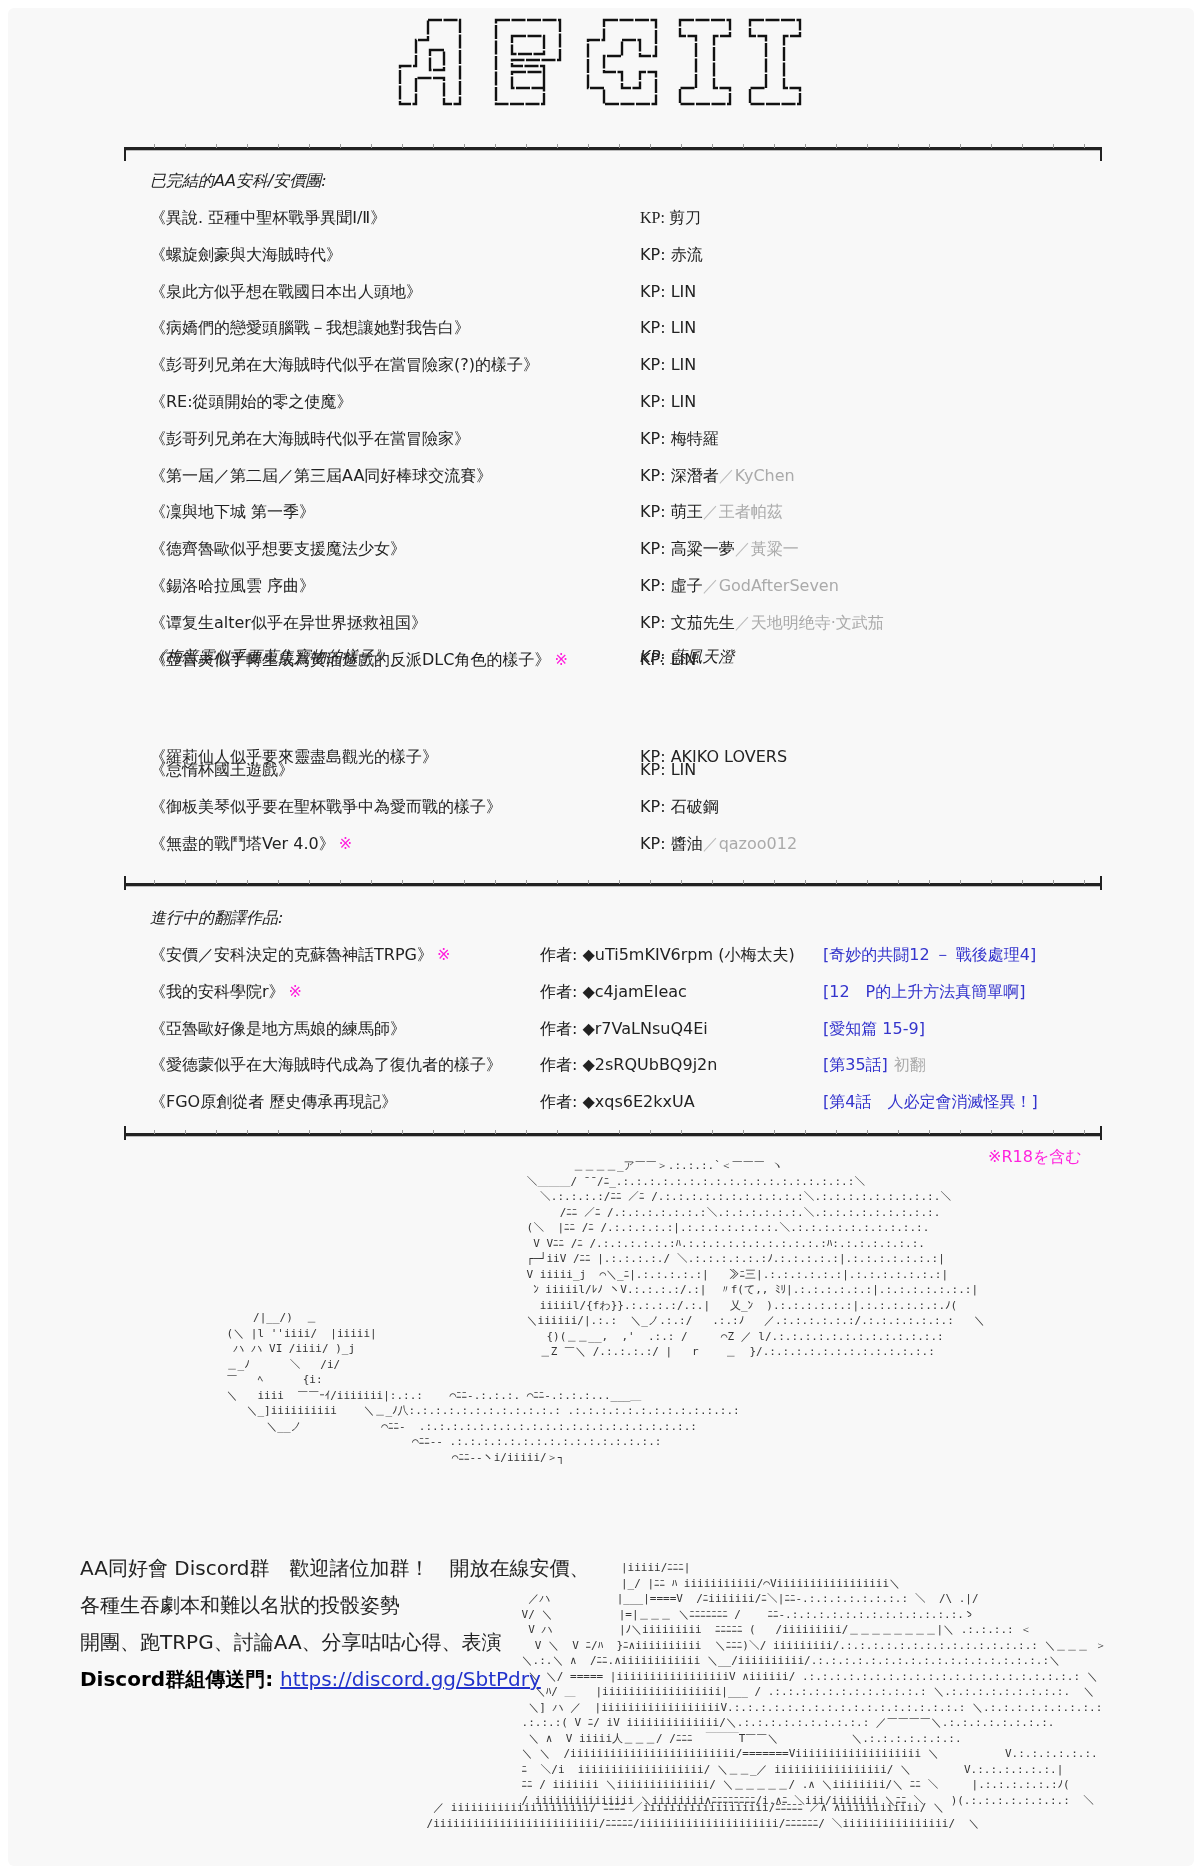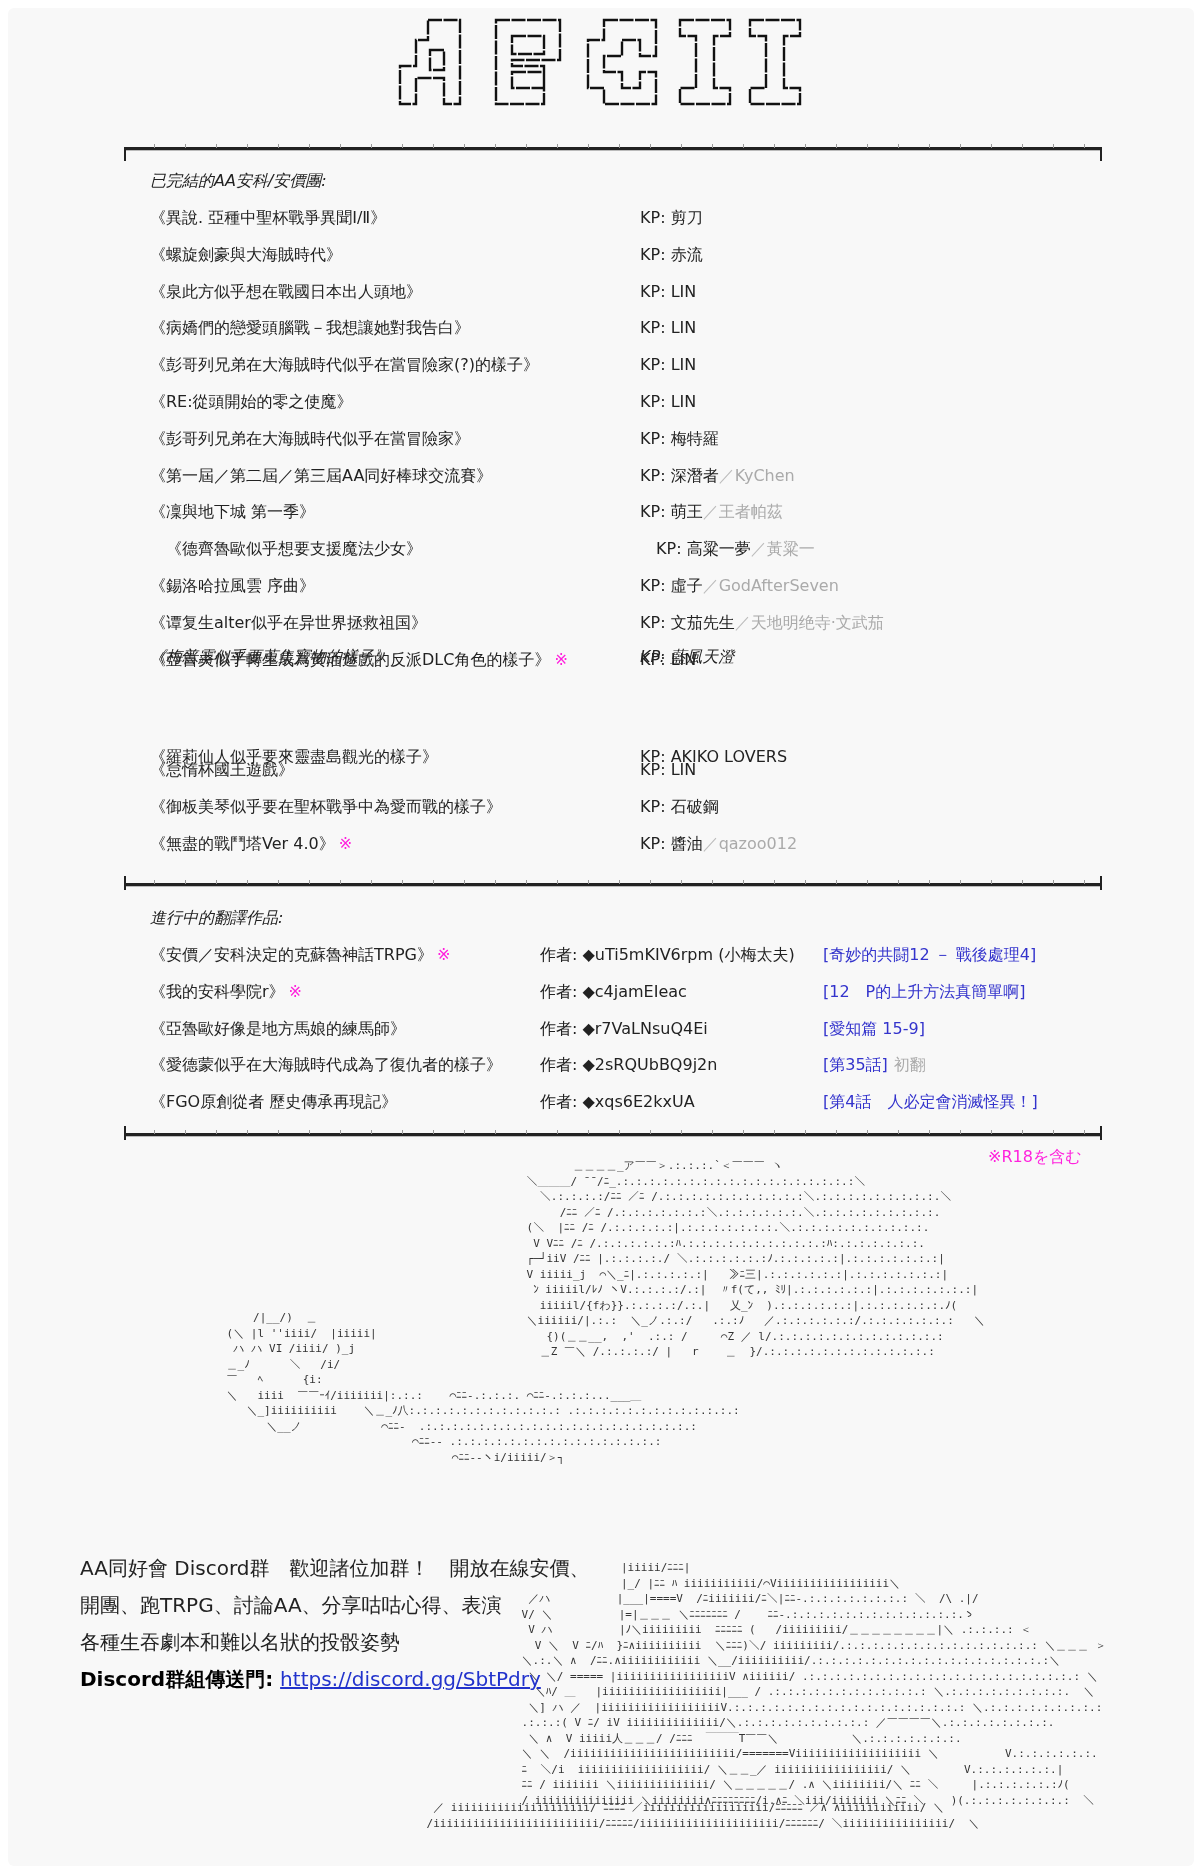--- a/index.html
+++ b/index.html
@@ -65,30 +65,30 @@
 
 <div class="ruler top" style="top:140px;">
   <div class="line"></div>
     <div class="ticks"></div>
     <div class="cap-l"></div>
     <div class="cap-r"></div>
 </div>
 
 <div class="heading" style="left:150px; top:171px;">已完結的AA安科/安價團:</div>
 <div id="completed-list">
-    <div class="row" style="left: 150px; top: 207px;"><span class="title">《異說. 亞種中聖杯戰爭異聞Ⅰ/Ⅱ》</span><span class="mark"></span><span class="kp" style="left:490px;"><span>KP:</span> <span>剪刀</span></span></div>
+    <div class="row" style="left: 150px; top: 207px;"><span class="title">《異說. 亞種中聖杯戰爭異聞Ⅰ/Ⅱ》</span><span class="mark"></span><span class="kp" style="left:490px;font-family:Liberation Serif, serif;"><span>KP:</span> <span>剪刀</span></span></div>
     <div class="row" style="left: 150px; top: 243.8px;"><span class="title">《螺旋劍豪與大海賊時代》</span><span class="mark"></span><span class="kp" style="left:490px;"><span>KP:</span> <span>赤流</span></span></div>
     <div class="row" style="left: 150px; top: 280.6px;"><span class="title">《泉此方似乎想在戰國日本出人頭地》</span><span class="mark"></span><span class="kp" style="left:490px;"><span>KP:</span> <span>LIN</span></span></div>
     <div class="row" style="left: 150px; top: 317.4px;"><span class="title">《病嬌們的戀愛頭腦戰－我想讓她對我告白》</span><span class="mark"></span><span class="kp" style="left:490px;"><span>KP:</span> <span>LIN</span></span></div>
     <div class="row" style="left: 150px; top: 354.2px;"><span class="title">《彭哥列兄弟在大海賊時代似乎在當冒險家(?)的樣子》</span><span class="mark"></span><span class="kp" style="left:490px;"><span>KP:</span> <span>LIN</span></span></div>
     <div class="row" style="left: 150px; top: 391px;"><span class="title">《RE:從頭開始的零之使魔》</span><span class="mark"></span><span class="kp" style="left:490px;"><span>KP:</span> <span>LIN</span></span></div>
     <div class="row" style="left: 150px; top: 427.8px;"><span class="title">《彭哥列兄弟在大海賊時代似乎在當冒險家》</span><span class="mark"></span><span class="kp" style="left:490px;"><span>KP:</span> <span>梅特羅</span></span></div>
     <div class="row" style="left: 150px; top: 464.6px;"><span class="title">《第一屆／第二屆／第三屆AA同好棒球交流賽》</span><span class="mark"></span><span class="kp" style="left:490px;"><span>KP:</span> <span>深潛者</span><span class="sep">／</span><span class="alt">KyChen</span></span></div>
     <div class="row" style="left: 150px; top: 501.4px;"><span class="title">《凜與地下城 第一季》</span><span class="mark"></span><span class="kp" style="left:490px;"><span>KP:</span> <span>萌王</span><span class="sep">／</span><span class="alt">王者帕茲</span></span></div>
-    <div class="row" style="left: 166px; top: 538.2px;"><span class="title">《德齊魯歐似乎想要支援魔法少女》</span><span class="mark"></span><span class="kp" style="left:490px;"><span>KP:</span> <span>高粱一夢</span><span class="sep">／</span><span class="alt">黃粱一</span></span></div>
+    <div class="row" style="left: 150px; top: 538.2px;"><span class="title">《德齊魯歐似乎想要支援魔法少女》</span><span class="mark"></span><span class="kp" style="left:490px;"><span>KP:</span> <span>高粱一夢</span><span class="sep">／</span><span class="alt">黃粱一</span></span></div>
     <div class="row" style="left: 150px; top: 575px;"><span class="title">《錫洛哈拉風雲 序曲》</span><span class="mark"></span><span class="kp" style="left:490px;"><span>KP:</span> <span>虛子</span><span class="sep">／</span><span class="alt">GodAfterSeven</span></span></div>
     <div class="row" style="left: 150px; top: 611.8px;"><span class="title">《谭复生alter似乎在异世界拯救祖国》</span><span class="mark"></span><span class="kp" style="left:490px;"><span>KP:</span> <span>文茄先生</span><span class="sep">／</span><span class="alt">天地明绝寺·文武茄</span></span></div>
     <div class="row" style="left: 150px; top: 648.6px;"><span class="title">《亞魯夫似乎轉生成為黃油遊戲的反派DLC角色的樣子》</span><span class="mark">※</span><span class="kp" style="left:490px;"><span>KP:</span> <span>LIN</span></span></div>
     <div class="row" style="left: 150px; top: 646px; font-style: italic;"><span class="title">《梅普露似乎要蒐集寶物的樣子》</span><span class="mark"></span><span class="kp" style="left:490px;"><span>KP:</span> <span>藍風天澄</span></span></div>
     <div class="row" style="left: 150px; top: 722.2px; margin-top: 24px;"><span class="title">《羅莉仙人似乎要來靈盡島觀光的樣子》</span><span class="mark"></span><span class="kp" style="left:490px;"><span>KP:</span> <span>AKIKO LOVERS</span></span></div>
     <div class="row" style="left: 150px; top: 759px;"><span class="title">《怠惰杯國王遊戲》</span><span class="mark"></span><span class="kp" style="left:490px;"><span>KP:</span> <span>LIN</span></span></div>
     <div class="row" style="left: 150px; top: 795.8px;"><span class="title">《御板美琴似乎要在聖杯戰爭中為愛而戰的樣子》</span><span class="mark"></span><span class="kp" style="left:490px;"><span>KP:</span> <span>石破鋼</span></span></div>
     <div class="row" style="left: 150px; top: 832.6px;"><span class="title">《無盡的戰鬥塔Ver 4.0》</span><span class="mark">※</span><span class="kp" style="left:490px;"><span>KP:</span> <span>醬油</span><span class="sep">／</span><span class="alt">qazoo012</span></span></div>
   </div>
 
@@ -157,19 +157,19 @@
  ＼ ＼  /iiiiiiiiiiiiiiiiiiiiiiiii/=======Viiiiiiiiiiiiiiiiiii ＼          V.:.:.:.:.:.:.
  ﾆ  ＼/i  iiiiiiiiiiiiiiiiiii/ ＼＿＿_／ iiiiiiiiiiiiiiiii/ ＼        V.:.:.:.:.:.:.|
  ﾆﾆ / iiiiiii ＼iiiiiiiiiiiiii/ ＼＿＿＿＿＿/ .∧ ＼iiiiiiii/＼ ﾆﾆ ＼     |.:.:.:.:.:.:ﾉ(
  / iiiiiiiiiiiiiii ＼iiiiiiii∧ﾆﾆﾆﾆﾆﾆﾆﾆ/i.∧ﾆ ＼iii/iiiiiii ＼ﾆﾆ ＼    )(.:.:.:.:.:.:.:.:  ＼</div>
 
 <div class="aa" style="left:420px; top:1800px;">  ／ iiiiiiiiiiiiiiiiiiiii/ ﾆﾆﾆﾆ ／iiiiiiiiiiiiiiiiiii/ﾆﾆﾆﾆﾆ ／∧ ∧iiiiiiiiiiii/ ＼
  /iiiiiiiiiiiiiiiiiiiiiiiii/ﾆﾆﾆﾆﾆ/iiiiiiiiiiiiiiiiiiiii/ﾆﾆﾆﾆﾆﾆ/ ＼iiiiiiiiiiiiiiii/  ＼</div>
 
 <div class="discord">
   <div>AA同好會 Discord群　歡迎諸位加群！　開放在線安價、</div>
+  <div>各種生吞劇本和難以名狀的投骰姿勢</div>
   <div>開團、跑TRPG、討論AA、分享咕咕心得、表演</div>
-  <div>各種生吞劇本和難以名狀的投骰姿勢</div>
   <div class="link-line">
     <span>Discord群組傳送門:</span>
     <a title="https://discord.gg/SbtPdry">https://discord.gg/SbtPdry</a>
   </div>
 </div>
 
 </body></html>

